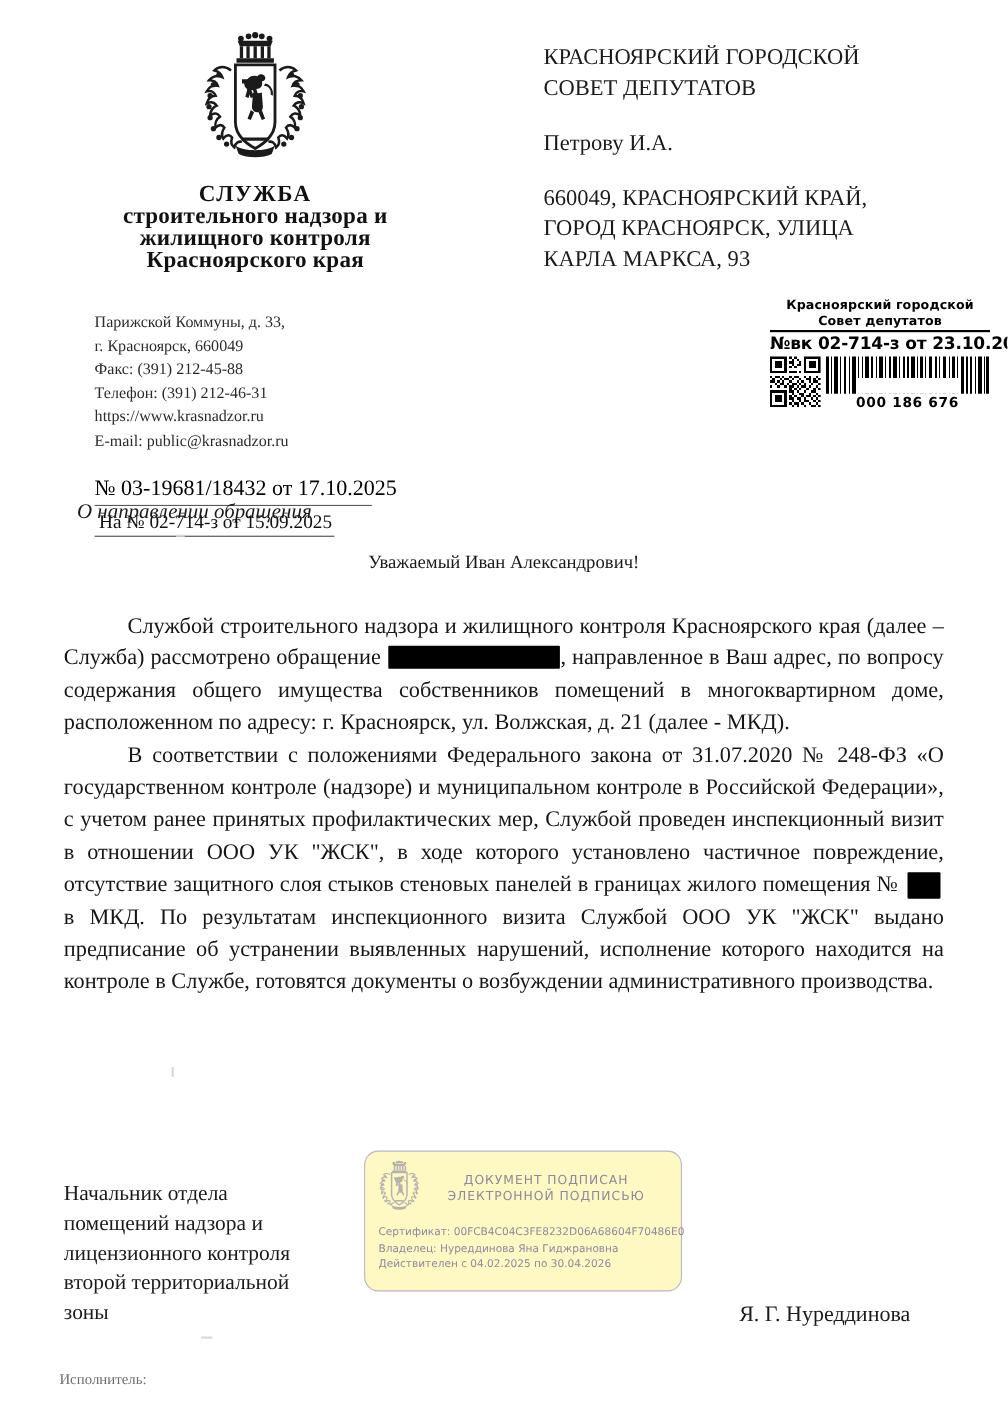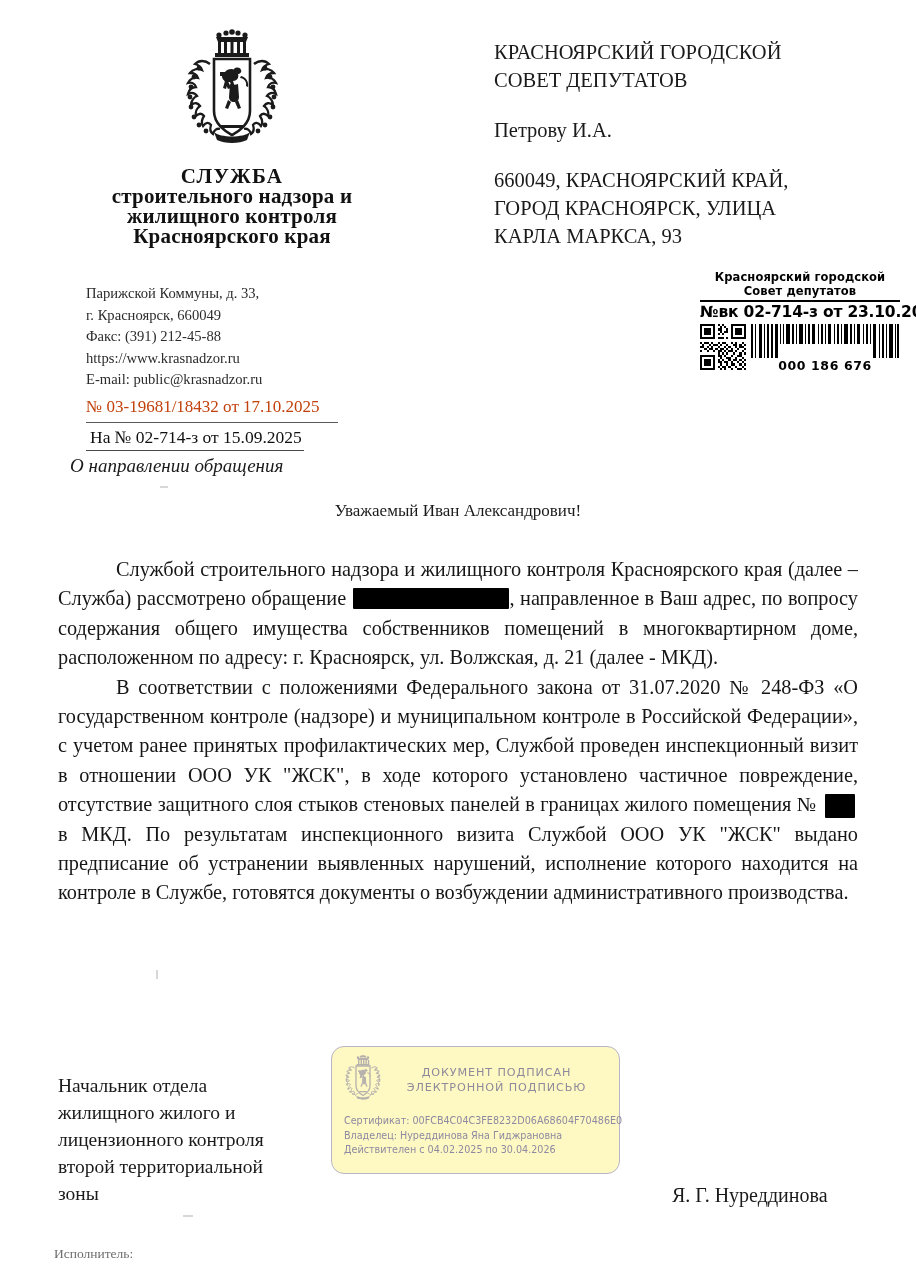--- a/index.html
+++ b/index.html
@@ -49,24 +49,24 @@
     left: 86px;
     top: 283px;
     width: 300px;
     text-align: left;
     font-size: 15px;
     line-height: 21.5px;
     color: #2b2b2b;
   }
   .contacts .small { font-size: 14.6px; }
   .doc-number {
-    font-size: 17px;
+    font-size: 20px;
     line-height: 24px;
-    color: #c2410c;
-    margin-top: 4px;
+    color: #000000;
+    margin-top: 20px;
     white-space: nowrap;
   }
   .ref-rule {
     border-top: 1.4px solid #5a5a5a;
     width: 252px;
     margin: 3px 0 2px 0;
   }
   .ref-line {
     font-size: 17.5px;
     line-height: 24px;
@@ -306,20 +306,21 @@
       <div>строительного надзора и</div>
       <div>жилищного контроля</div>
       <div>Красноярского края</div>
     </div>
   </div>
 
   <div class="contacts">
     <div class="small">Парижской Коммуны, д. 33,</div>
     <div class="small">г. Красноярск, 660049</div>
     <div class="small">Факс: (391) 212-45-88</div>
+    <div class="small">Телефон: (391) 212-46-31</div>
     <div class="small">https://www.krasnadzor.ru</div>
     <div class="small">E-mail: public@krasnadzor.ru</div>
     <div class="doc-number">№ 03-19681/18432 от 17.10.2025</div>
     <div class="ref-rule"></div>
     <div><span class="ref-line">На  № 02-714-з от 15.09.2025</span></div>
   </div>
 
   <div class="subject">О направлении обращения</div>
 
   <div class="addressee">
@@ -497,21 +498,21 @@
 
   <div class="greeting">Уважаемый Иван Александрович!</div>
 
   <div class="body-text">
     <p><span>Службой строительного надзора и жилищного контроля Красноярского края (далее – Служба) рассмотрено обращение </span><span class="redact redact-name"></span><span>, направленное в Ваш адрес, по вопросу содержания общего имущества собственников помещений в многоквартирном доме, расположенном по адресу: г. Красноярск, ул. Волжская, д. 21 (далее - МКД).</span></p>
     <p><span>В соответствии с положениями Федерального закона от 31.07.2020 № 248-ФЗ «О государственном контроле (надзоре) и муниципальном контроле в Российской Федерации», с учетом ранее принятых профилактических мер, Службой проведен инспекционный визит в отношении ООО УК "ЖСК",  в ходе которого установлено частичное повреждение, отсутствие защитного слоя стыков стеновых панелей в границах жилого помещения № </span><span class="redact redact-flat"></span><span> в МКД. По результатам инспекционного визита Службой ООО УК "ЖСК" выдано предписание об устранении выявленных нарушений, исполнение которого находится на контроле в Службе, готовятся документы о возбуждении административного производства.</span></p>
   </div>
 
   <div class="sign-title">
     <div>Начальник отдела</div>
-    <div>жилищного жилого и</div>
+    <div>помещений надзора и</div>
     <div>лицензионного контроля</div>
     <div>второй территориальной</div>
     <div>зоны</div>
   </div>
 
   <div class="esig">
     <div class="esig-top">
       <svg class="esig-emblem" viewBox="0 0 42 50" aria-hidden="true">
         <g fill="#8b86a0">
           <path d="M15 3h12l-1 2h-10z"></path>

